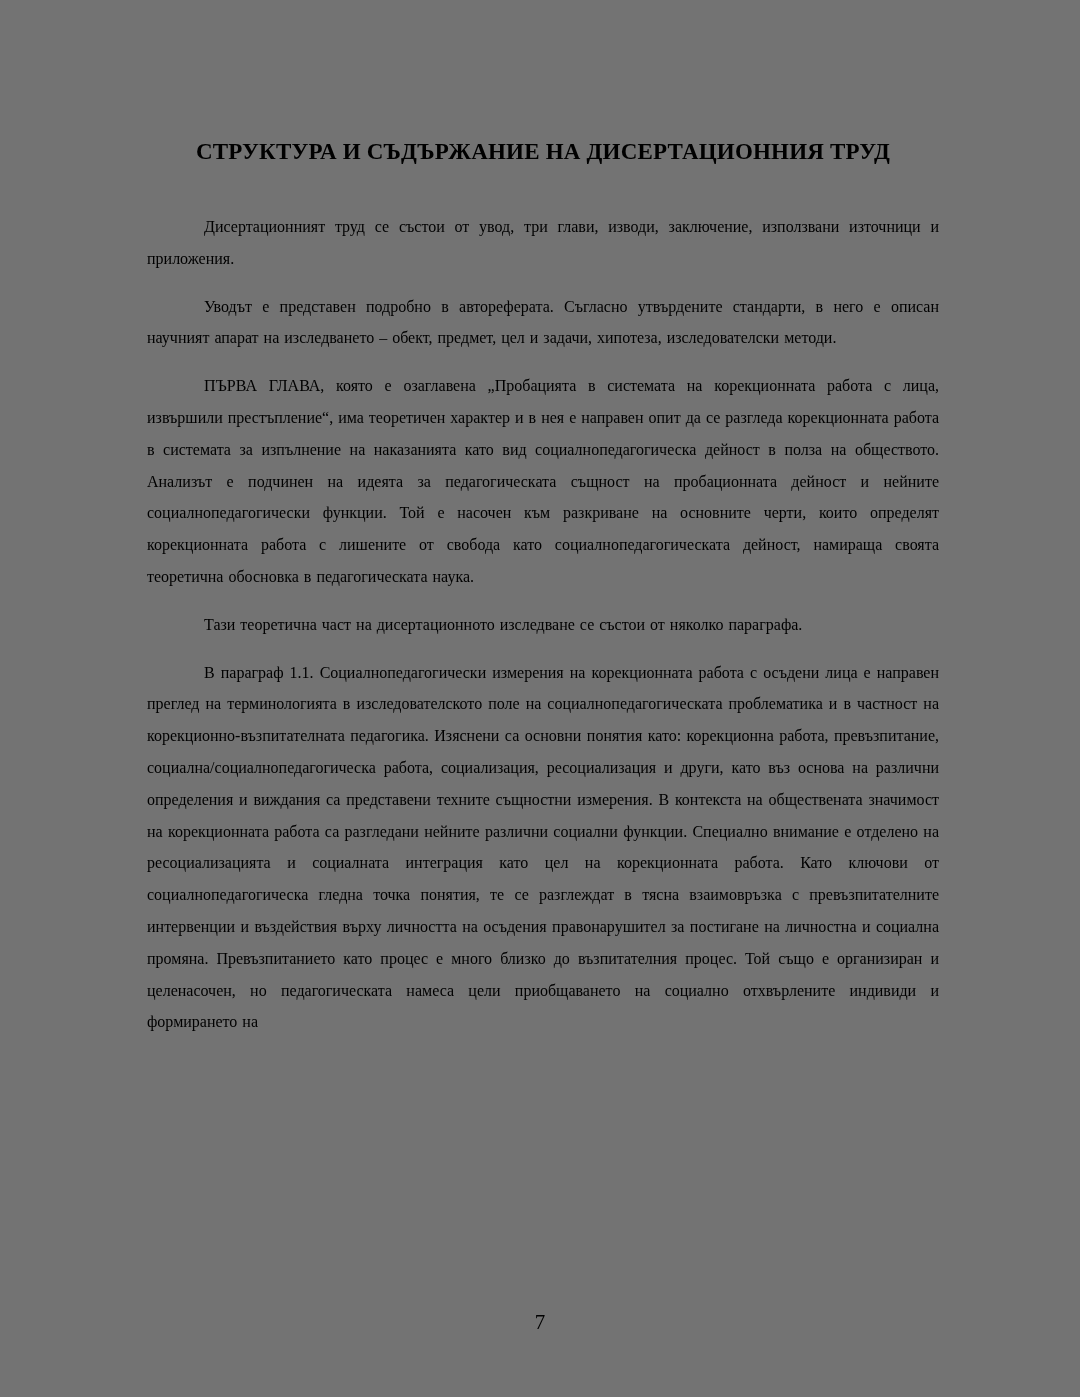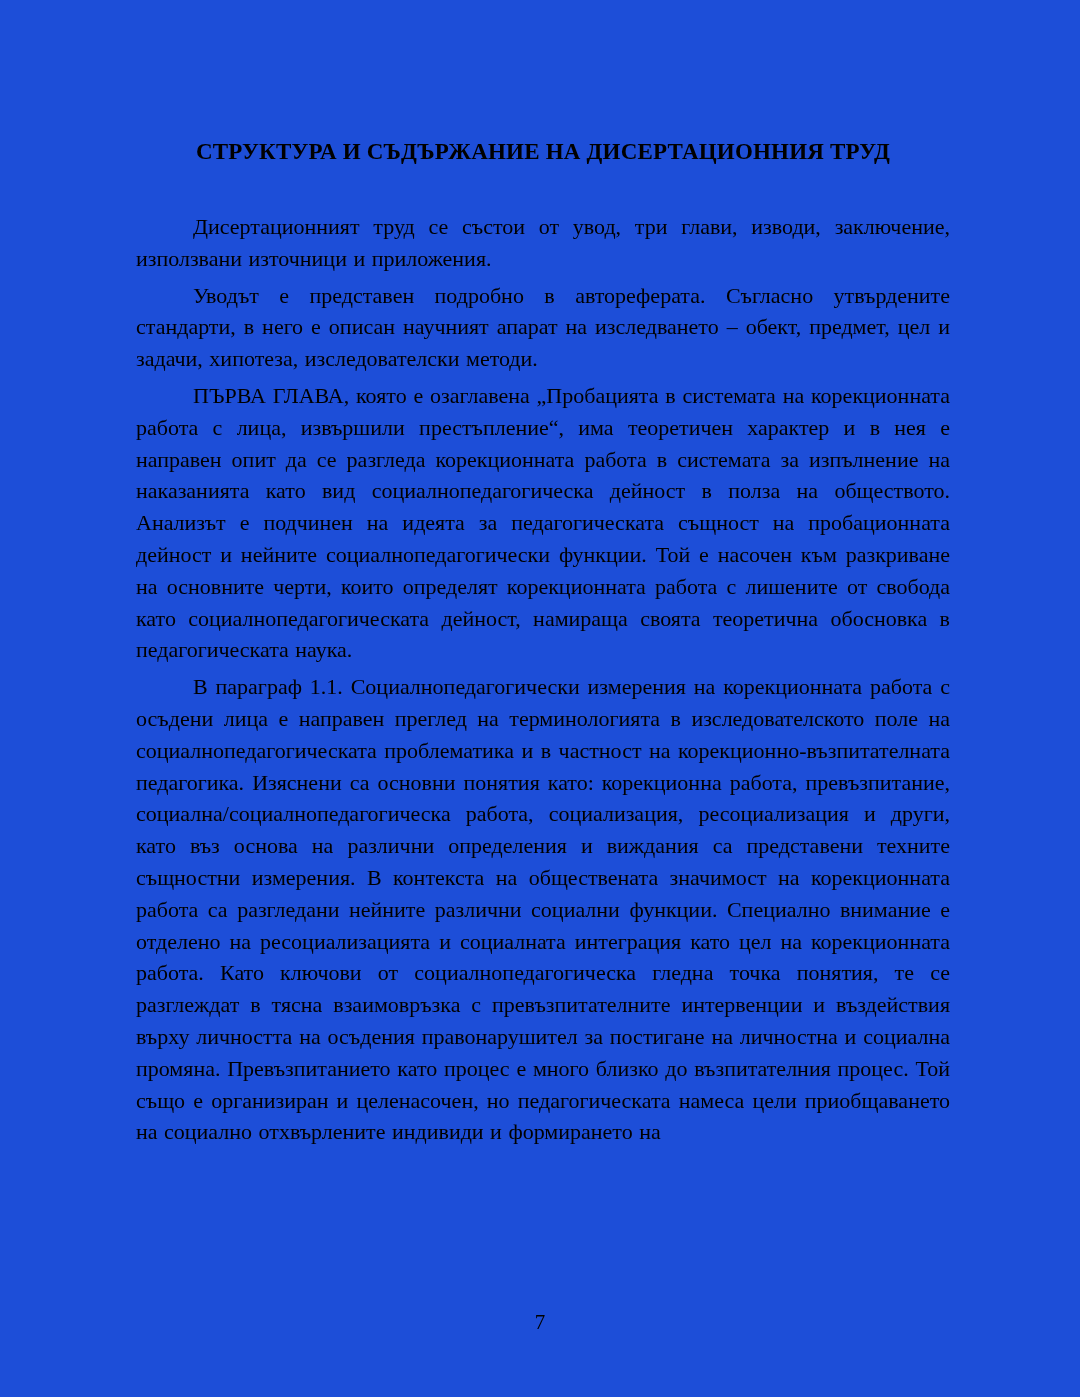--- a/index.html
+++ b/index.html
@@ -4,42 +4,42 @@
 <style>
   html, body {
     margin: 0;
     padding: 0;
     background: #ffffff;
   }
   .page {
     position: relative;
     width: 1080px;
     height: 1397px;
-    background: #1d4ed8;
+    background: #737373;
     overflow: hidden;
     font-family: "Liberation Serif", "DejaVu Serif", serif;
     color: #000000;
   }
   .content {
     position: absolute;
     left: 131px;
     top: 137px;
     width: 824px;
   }
   .title {
     margin: 0 0 44px 0;
     font-size: 23px;
     font-weight: bold;
     text-align: center;
     line-height: 30px;
     letter-spacing: 0.2px;
   }
   .content p {
-    margin: 5px;
-    font-size: 22px;
+    margin: 16px;
+    font-size: 16px;
     line-height: 31.8px;
     text-align: justify;
     text-indent: 57px;
     word-spacing: 1px;
   }
   .b {
     font-weight: normal;
   }
   .footer {
     position: absolute;
@@ -57,19 +57,20 @@
   <div class="content">
 
     <h1 class="title">СТРУКТУРА И СЪДЪРЖАНИЕ НА ДИСЕРТАЦИОННИЯ ТРУД</h1>
 
     <p><span>Дисертационният труд се състои от увод, три глави, изводи, заключение, използвани източници и приложения.</span></p>
 
     <p><span class="b">Уводът</span><span> е представен подробно в автореферата. Съгласно утвърдените стандарти, в него е описан научният апарат на изследването – обект, предмет, цел и задачи, хипотеза, изследователски методи.</span></p>
 
     <p><span class="b">ПЪРВА ГЛАВА,</span><span> която е озаглавена </span><span class="b">„Пробацията в системата на корекционната работа с лица, извършили престъпление</span><span>“, има теоретичен характер и в нея е направен опит да се разгледа корекционната работа в системата за изпълнение на наказанията като вид социалнопедагогическа дейност в полза на обществото. Анализът е подчинен на идеята за педагогическата същност на пробационната дейност и нейните социалнопедагогически функции. Той е насочен към разкриване на основните черти, които определят корекционната работа с лишените от свобода като социалнопедагогическата дейност, намираща своята теоретична обосновка в педагогическата наука.</span></p>
 
+    <p><span>Тази теоретична част на дисертационното изследване се състои от няколко параграфа.</span></p>
 
     <p><span class="b">В параграф 1.1. Социалнопедагогически измерения на корекционната работа с осъдени лица</span><span> е направен преглед на терминологията в изследователското поле на социалнопедагогическата проблематика и в частност на корекционно-възпитателната педагогика. Изяснени са основни понятия като: корекционна работа, превъзпитание, социална/социалнопедагогическа работа, социализация, ресоциализация и други, като въз основа на различни определения и виждания са представени техните същностни измерения. В контекста на обществената значимост на корекционната работа са разгледани нейните различни социални функции. Специално внимание е отделено на ресоциализацията и социалната интеграция като цел на корекционната работа. Като ключови от социалнопедагогическа гледна точка понятия, те се разглеждат в тясна взаимовръзка с превъзпитателните интервенции и въздействия върху личността на осъдения правонарушител за постигане на личностна и социална промяна. Превъзпитанието като процес е много близко до възпитателния процес. Той също е организиран и целенасочен, но педагогическата намеса цели приобщаването на социално отхвърлените индивиди и формирането на</span></p>
 
   </div>
 
   <div class="footer">7</div>
 </div>
 
 </body></html>

